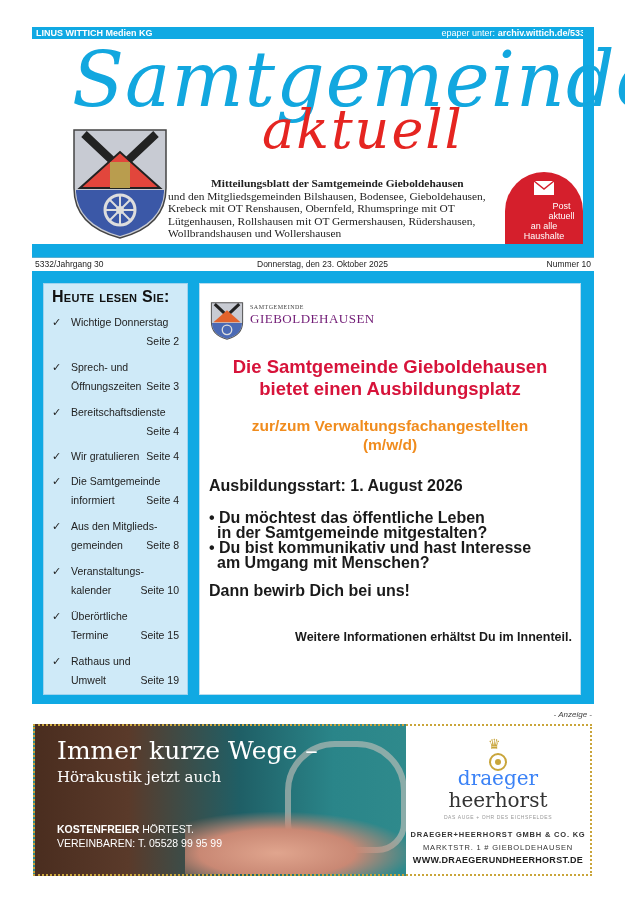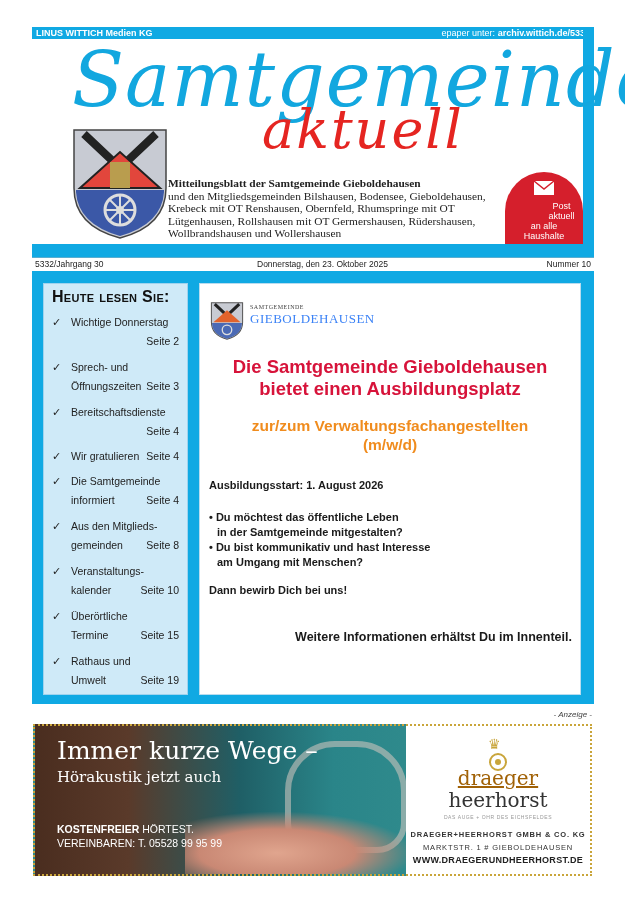--- a/index.html
+++ b/index.html
@@ -13,53 +13,53 @@
   .rightrail{left:583px;top:27px;width:11px;height:230px;background:#10a9e3;}
   .headblue{left:32px;top:244px;width:562px;height:14px;background:#10a9e3;}
   .infobar{left:32px;top:257px;width:562px;height:13px;background:#fff;border-top:1px solid #5aaed0;border-bottom:1px solid #5aaed0;font-size:8.5px;line-height:13px;color:#222;}
   .infobar span{position:absolute;top:0;}
   .mainblue{left:32px;top:271px;width:562px;height:433px;background:#10a9e3;}
   
   .title1{left:72px;top:40px;font-family:"DejaVu Serif",serif;font-style:italic;font-size:76px;color:#12a7df;letter-spacing:1px;line-height:80px;font-weight:normal;}
   .title2{left:262px;top:100px;font-family:"DejaVu Serif",serif;font-style:italic;font-size:54px;color:#e52521;line-height:60px;letter-spacing:2px;}
   .crest{left:70px;top:128px;width:100px;height:112px;}
   .sub{left:168px;top:177px;width:330px;font-family:"Liberation Serif",serif;font-size:11.4px;line-height:12.5px;color:#222;}
-  .sub b{font-weight:bold;}
+  .sub b{font-weight:bold;margin-left:43px;}
   .post{left:505px;top:172px;width:78px;height:72px;background:#d51f2c;border-radius:40px 40px 0 0;color:#fff;text-align:center;font-size:9px;line-height:10px;}
   
   .toc{left:43px;top:283px;width:143px;height:410px;background:#cfeaf8;border:1px solid #9fd3ee;}
   .toc h2{margin:0;position:absolute;left:8px;top:4px;font-size:16px;font-weight:bold;color:#111;letter-spacing:0.3px;font-variant:small-caps;}
   .toc .item{position:absolute;left:8px;width:132px;font-size:10.5px;color:#222;line-height:18px;}
   .toc .item .ck{position:absolute;left:0;top:0;font-size:11px;}
   .toc .item .t{position:absolute;left:19px;top:0;white-space:nowrap;}
   .toc .item .t2{position:absolute;left:19px;top:19px;white-space:nowrap;}
   .toc .item .pg{position:absolute;right:5px;white-space:nowrap;}
   
   .adbox{left:199px;top:283px;width:380px;height:410px;background:#fff;border:1px solid #b8dcef;}
   .adbox .logo{position:absolute;left:10px;top:18px;}
   .adbox .lt1{position:absolute;left:50px;top:20px;font-family:"Liberation Serif",serif;font-size:6px;color:#444;letter-spacing:0.5px;}
-  .adbox .lt2{position:absolute;left:50px;top:27px;font-family:"Liberation Serif",serif;font-size:13px;color:#3b82f6;letter-spacing:0.5px;}
+  .adbox .lt2{position:absolute;left:50px;top:27px;font-family:"Liberation Serif",serif;font-size:13px;color:#701a75;letter-spacing:0.5px;}
   .adbox .h1{position:absolute;left:0;width:380px;top:72px;text-align:center;font-size:18.5px;font-weight:bold;color:#d7133a;line-height:22px;}
   .adbox .h2{position:absolute;left:0;width:380px;top:132px;text-align:center;font-size:15.5px;font-weight:bold;color:#f08c1e;line-height:19px;}
-  .adbox .p{position:absolute;left:9px;font-size:11px;font-weight:bold;color:#1a1a1a;line-height:15px;}
+  .adbox .p{position:absolute;left:9px;font-size:16px;font-weight:bold;color:#1a1a1a;line-height:15px;}
   .adbox .more{position:absolute;right:8px;top:346px;font-size:12.5px;font-weight:bold;color:#1a1a1a;}
   .anz{right:33px;top:710px;font-size:8px;font-style:italic;color:#444;}
   
   .promo{left:33px;top:724px;width:373px;height:148px;background:linear-gradient(90deg,#4a2d1f 0%,#5a3a2a 25%,#1f5f66 55%,#2a8589 80%,#2f8a8c 100%);border-top:2px dotted #c9a53a;border-bottom:2px dotted #c9a53a;border-left:2px dotted #c9a53a;overflow:hidden;}
   .promo .fingers{position:absolute;left:150px;top:85px;width:230px;height:70px;background:radial-gradient(ellipse at 40% 60%,#e0a58e 0%,#c98874 40%,rgba(160,100,80,0) 70%);}
   .promo .aid{position:absolute;left:250px;top:15px;width:110px;height:100px;border:6px solid #c9c3bd;border-radius:50px 50px 30px 30px;opacity:0.6;}
   .promo .s1{position:absolute;left:22px;top:10px;font-family:"DejaVu Serif",serif;font-size:25px;color:#fff;}
   .promo .s2{position:absolute;left:22px;top:40px;font-family:"DejaVu Serif",serif;font-size:15px;color:#fff;line-height:22px;}
   .promo .c{position:absolute;left:22px;top:96px;font-size:10.5px;color:#fff;line-height:14px;}
   .promo .c b{font-weight:bold;}
   .brand{left:406px;top:724px;width:184px;height:148px;background:#fff;border-top:2px dotted #c9a53a;border-bottom:2px dotted #c9a53a;border-right:2px dotted #c9a53a;text-align:center;}
   .brand .crown{position:absolute;left:82px;top:10px;color:#c9a53a;font-size:14px;}
   .brand .eye{position:absolute;left:83px;top:27px;width:14px;height:14px;border:2px solid #c9a53a;border-radius:50%;}
   .brand .eye i{position:absolute;left:4px;top:4px;width:6px;height:6px;border-radius:50%;background:#c9a53a;}
-  .brand .n1{position:absolute;left:0;width:184px;top:40px;font-family:"DejaVu Serif",serif;font-size:20px;color:#a16207;text-decoration:underline;}
+  .brand .n1{position:absolute;left:0;width:184px;top:40px;font-family:"DejaVu Serif",serif;font-size:20px;color:#3b82f6;}
   .brand .n2{position:absolute;left:0;width:184px;top:62px;font-family:"DejaVu Serif",serif;font-size:20px;color:#333;}
   .brand .tag{position:absolute;left:0;width:184px;top:88px;font-size:5px;color:#999;letter-spacing:0.6px;}
   .brand .a1{position:absolute;left:0;width:184px;top:104px;font-size:7.5px;font-weight:bold;color:#333;letter-spacing:0.8px;}
   .brand .a2{position:absolute;left:0;width:184px;top:117px;font-size:7.5px;color:#333;letter-spacing:0.8px;}
   .brand .a3{position:absolute;left:0;width:184px;top:129px;font-size:9px;font-weight:bold;color:#222;letter-spacing:0.3px;}
 </style>
 </head>
 <body>
 
 <div class="abs topbar">

